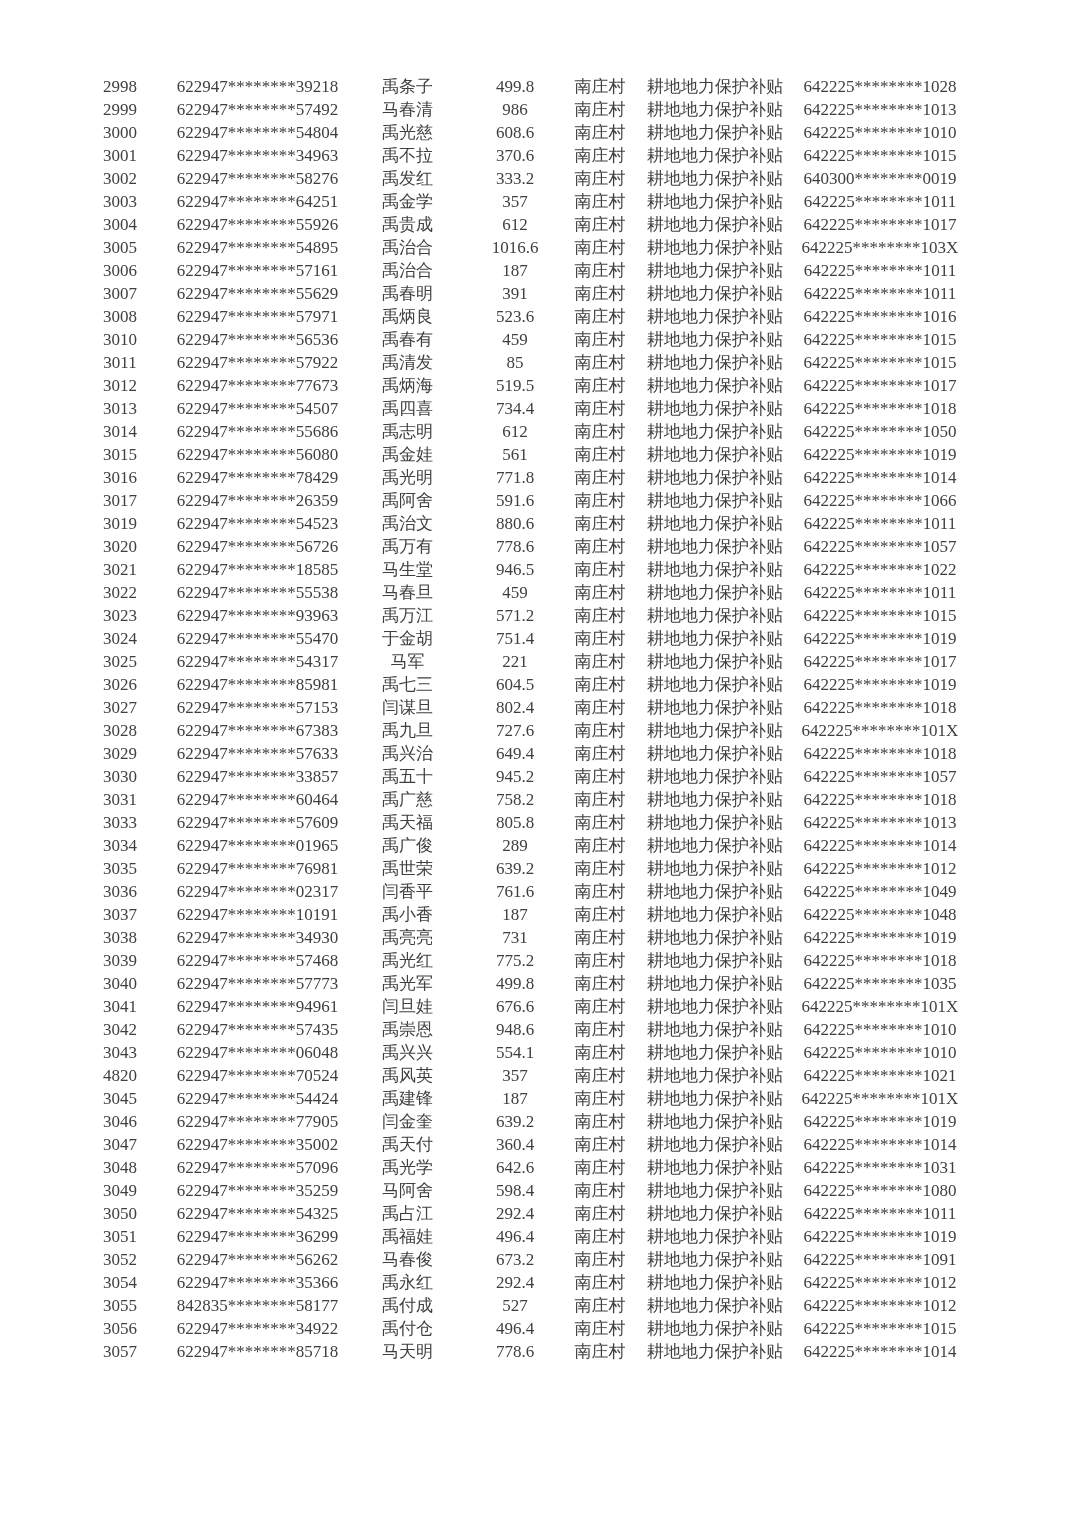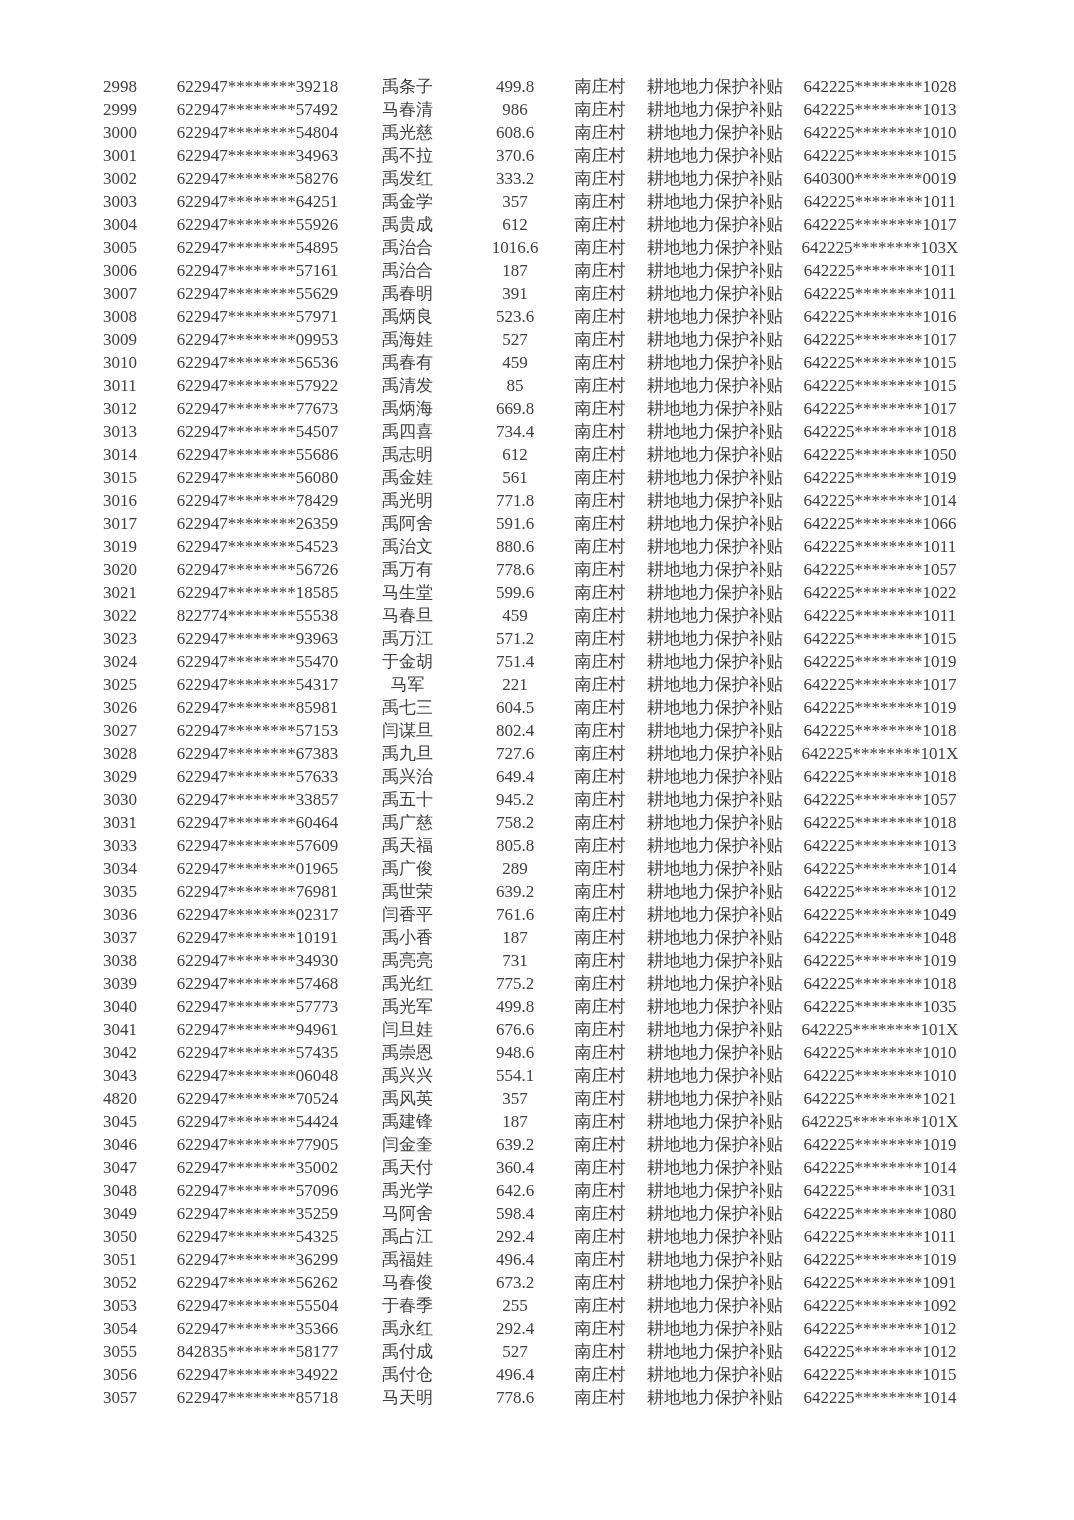--- a/index.html
+++ b/index.html
@@ -146,29 +146,20 @@
         <tr>
           <td>3008</td>
           <td>622947********57971</td>
           <td>禹炳良</td>
           <td>523.6</td>
           <td>南庄村</td>
           <td>耕地地力保护补贴</td>
           <td>642225********1016</td>
         </tr>
         <tr>
-          <td>3009</td>
-          <td>622947********09953</td>
-          <td>禹海娃</td>
-          <td>527</td>
-          <td>南庄村</td>
-          <td>耕地地力保护补贴</td>
-          <td>642225********1017</td>
-        </tr>
-        <tr>
           <td>3010</td>
           <td>622947********56536</td>
           <td>禹春有</td>
           <td>459</td>
           <td>南庄村</td>
           <td>耕地地力保护补贴</td>
           <td>642225********1015</td>
         </tr>
         <tr>
           <td>3011</td>
@@ -176,21 +167,21 @@
           <td>禹清发</td>
           <td>85</td>
           <td>南庄村</td>
           <td>耕地地力保护补贴</td>
           <td>642225********1015</td>
         </tr>
         <tr>
           <td>3012</td>
           <td>622947********77673</td>
           <td>禹炳海</td>
-          <td>669.8</td>
+          <td>519.5</td>
           <td>南庄村</td>
           <td>耕地地力保护补贴</td>
           <td>642225********1017</td>
         </tr>
         <tr>
           <td>3013</td>
           <td>622947********54507</td>
           <td>禹四喜</td>
           <td>734.4</td>
           <td>南庄村</td>
@@ -248,28 +239,28 @@
           <td>禹万有</td>
           <td>778.6</td>
           <td>南庄村</td>
           <td>耕地地力保护补贴</td>
           <td>642225********1057</td>
         </tr>
         <tr>
           <td>3021</td>
           <td>622947********18585</td>
           <td>马生堂</td>
-          <td>599.6</td>
+          <td>946.5</td>
           <td>南庄村</td>
           <td>耕地地力保护补贴</td>
           <td>642225********1022</td>
         </tr>
         <tr>
           <td>3022</td>
-          <td>822774********55538</td>
+          <td>622947********55538</td>
           <td>马春旦</td>
           <td>459</td>
           <td>南庄村</td>
           <td>耕地地力保护补贴</td>
           <td>642225********1011</td>
         </tr>
         <tr>
           <td>3023</td>
           <td>622947********93963</td>
           <td>禹万江</td>
@@ -522,29 +513,20 @@
           <td>642225********1019</td>
         </tr>
         <tr>
           <td>3052</td>
           <td>622947********56262</td>
           <td>马春俊</td>
           <td>673.2</td>
           <td>南庄村</td>
           <td>耕地地力保护补贴</td>
           <td>642225********1091</td>
-        </tr>
-        <tr>
-          <td>3053</td>
-          <td>622947********55504</td>
-          <td>于春季</td>
-          <td>255</td>
-          <td>南庄村</td>
-          <td>耕地地力保护补贴</td>
-          <td>642225********1092</td>
         </tr>
         <tr>
           <td>3054</td>
           <td>622947********35366</td>
           <td>禹永红</td>
           <td>292.4</td>
           <td>南庄村</td>
           <td>耕地地力保护补贴</td>
           <td>642225********1012</td>
         </tr>

